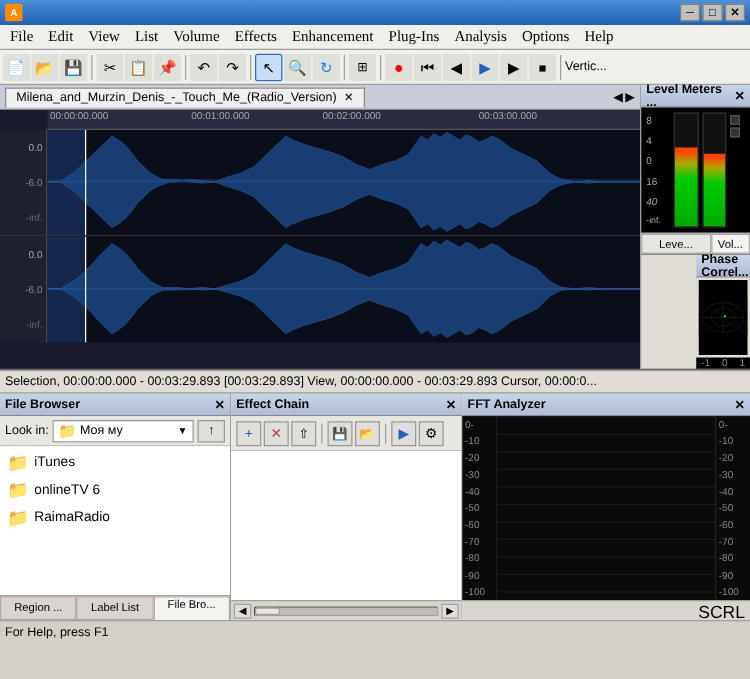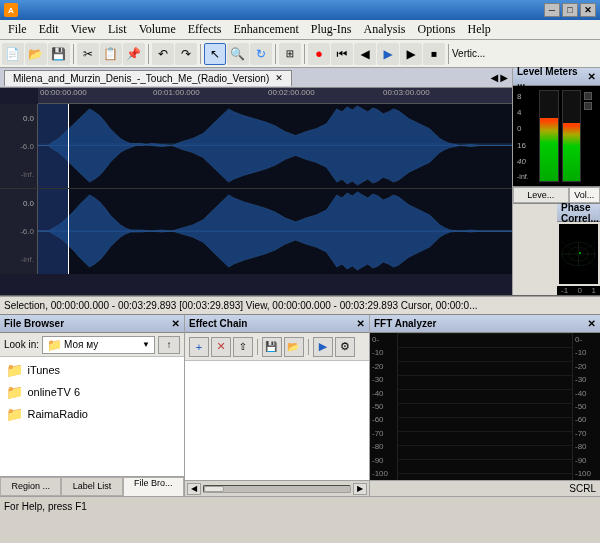--- a/index.html
+++ b/index.html
@@ -104,21 +104,21 @@
       </div>
       <div style="margin-left:auto; display:flex; gap:2px;">
         <div style="font-size:10px; cursor:pointer;">◀</div>
         <div style="font-size:10px; cursor:pointer;">▶</div>
       </div>
     </div>
 
     <div style="background:#2a2a40; height:16px; position:relative; margin-left:38px; border-bottom:1px solid #555;">
       <span style="position:absolute; left:2px; color:#aaa; font-size:8px;">00:00:00.000</span>
       <span style="position:absolute; left:115px; color:#aaa; font-size:8px;">00:01:00.000</span>
-      <span style="position:absolute; left:230px; color:#aaa; font-size:8px;">00:02:00.000</span>
+      <span style="position:absolute; left:220px; color:#aaa; font-size:8px;">00:02:00.000</span>
       <span style="position:absolute; left:345px; color:#aaa; font-size:8px;">00:03:00.000</span>
     </div>
 
     <div style="display:flex; height:85px; border-bottom:1px solid #333;">
       <div style="width:38px; background:#1e2030; border-right:1px solid #555; display:flex; flex-direction:column; align-items:flex-end; padding-right:3px; justify-content:space-around;">
         <span style="color:#aaa; font-size:8px;">0.0</span>
         <span style="color:#888; font-size:8px;">-6.0</span>
         <span style="color:#666; font-size:8px;">-inf.</span>
       </div>
       <div style="flex:1; background:#0a0e1a; position:relative; overflow:hidden;">
@@ -346,20 +346,20 @@
         <span style="color:#888; font-size:8px;">-50</span>
         <span style="color:#888; font-size:8px;">-60</span>
         <span style="color:#888; font-size:8px;">-70</span>
         <span style="color:#888; font-size:8px;">-80</span>
         <span style="color:#888; font-size:8px;">-90</span>
         <span style="color:#888; font-size:8px;">-100</span>
       </div>
     </div>
 
     <div style="height:16px; background:#d8d4ce; border-top:1px solid #a0a0a0; display:flex; align-items:center; justify-content:flex-end; padding-right:4px;">
-      <span style="font-size:10px;">SCRL</span>
+      <span style="font-size:14px;">SCRL</span>
     </div>
   </div>
 </div>
 
 <div id="app-statusbar">
   <span>For Help, press F1</span>
 </div>
 
 </body></html>

